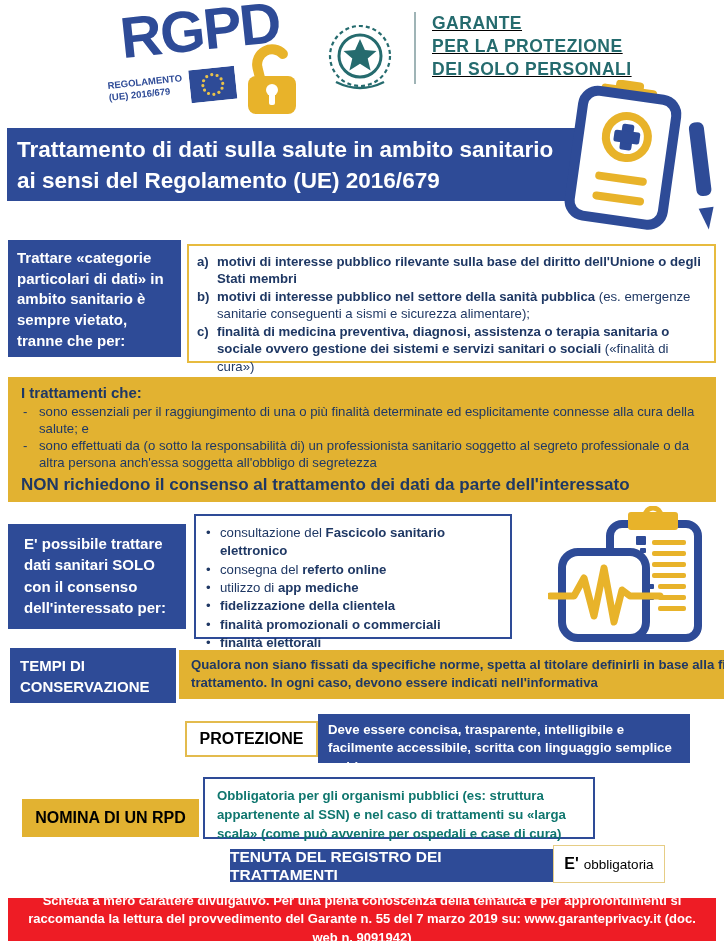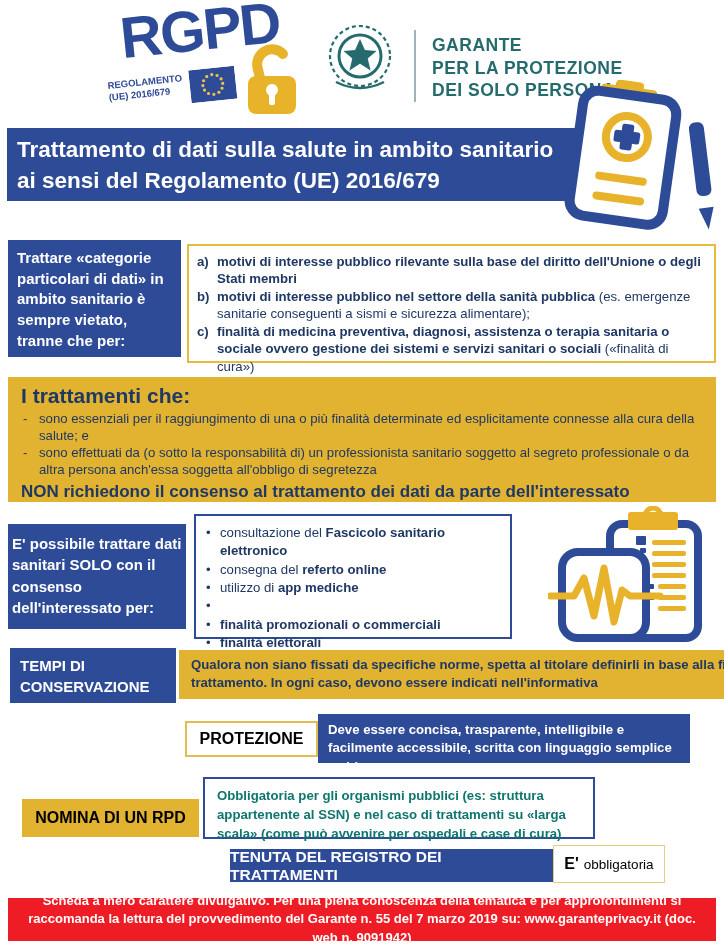--- a/index.html
+++ b/index.html
@@ -8,21 +8,21 @@
 
   
   .rgpd-logo { position:absolute; left:108px; top:4px; width:215px; height:116px; }
   .rgpd-title { position:absolute; left:12px; top:-8px; font-size:58px; font-weight:800;
     color:#2e4b97; letter-spacing:-2px; transform:rotate(-6deg); }
   .rgpd-sub { position:absolute; left:0px; top:72px; font-size:9.5px; font-weight:bold;
     color:#2e4b97; line-height:1.25; transform:rotate(-6deg); }
   .eu-flag { position:absolute; left:82px; top:64px; transform:rotate(-6deg); }
   .padlock { position:absolute; left:132px; top:34px; }
 
-  .garante-logo { position:absolute; left:322px; top:12px; display:flex; align-items:flex-end; gap:16px; }
+  .garante-logo { position:absolute; left:322px; top:12px; display:flex; align-items:flex-start; gap:16px;text-decoration:underline; }
   .garante-sep { width:2px; height:72px; background:#9fb4b6; }
   .garante-text { color:#256b6e; font-weight:bold; font-size:17.5px; line-height:1.3; letter-spacing:0.5px; }
 
   
   .banner { position:absolute; left:7px; top:128px; width:570px; height:73px; background:#2e4b97;
     color:#fff; font-weight:bold; font-size:22.5px; line-height:31px; padding:6px 0 0 10px; }
   .clipboard-icon { position:absolute; left:544px; top:80px; }
 
   
   .bluebox { background:#2e4b97; color:#fff; font-weight:bold; }
@@ -31,27 +31,27 @@
   .s1-left { position:absolute; left:8px; top:240px; width:173px; height:117px;
     font-size:15px; line-height:1.38; padding:8px 9px; }
   .s1-right { position:absolute; left:187px; top:244px; width:529px; height:119px;
     background:#fff; border:2px solid #e7bb3f; padding:7px 8px 6px 8px; font-size:13.2px; line-height:1.32; }
   .abc-item { display:flex; gap:5px; }
   .abc-marker { font-weight:bold; min-width:15px; }
   .abc-text b, .b { font-weight:bold; }
 
   .s2 { position:absolute; left:8px; top:377px; width:708px; height:125px; background:#e2b231;
     padding:7px 13px 6px 13px; }
-  .s2-head { font-size:21px; font-weight:bold; margin-bottom:2px; }
+  .s2-head { font-size:15px; font-weight:bold; margin-bottom:2px; }
   .s2-bullet { display:flex; gap:8px; font-size:13.2px; line-height:1.3; padding-left:2px; }
   .s2-marker { min-width:8px; }
   .s2-concl { font-size:17px; font-weight:bold; margin-top:3px; }
 
   .s3-left { position:absolute; left:8px; top:524px; width:178px; height:105px;
-    font-size:15px; line-height:1.42; padding:9px 4px; }
+    font-size:15px; line-height:1.42; padding:9px 16px; }
   .s3-right { position:absolute; left:194px; top:514px; width:318px; height:125px; background:#fff;
     border:2px solid #2e4b97; padding:8px 6px 6px 10px; font-size:13.2px; line-height:1.39; }
   .dot-item { display:flex; gap:6px; }
   .dot-marker { min-width:8px; }
   .ecg-icon { position:absolute; left:548px; top:506px; }
 
   .s4-left { position:absolute; left:10px; top:648px; width:166px; height:55px;
     font-size:15px; line-height:1.4; padding:7px 10px; }
   .s4-right { position:absolute; left:179px; top:650px; width:648px; height:49px; background:#e2b231;
     font-weight:bold; font-size:13.2px; line-height:1.4; padding:6px 12px; }
@@ -202,20 +202,21 @@
     <div class="dot-item">
       <span class="dot-marker">•</span>
       <span><span>consegna del </span><span class="b">referto online</span></span>
     </div>
     <div class="dot-item">
       <span class="dot-marker">•</span>
       <span><span>utilizzo di </span><span class="b">app mediche</span></span>
     </div>
     <div class="dot-item">
       <span class="dot-marker">•</span>
+      <span><span></span><span class="b">fidelizzazione della clientela</span></span>
     </div>
     <div class="dot-item">
       <span class="dot-marker">•</span>
       <span><span></span><span class="b">finalità promozionali o commerciali</span></span>
     </div>
     <div class="dot-item">
       <span class="dot-marker">•</span>
       <span><span></span><span class="b">finalità elettorali</span></span>
     </div>
   </div>

